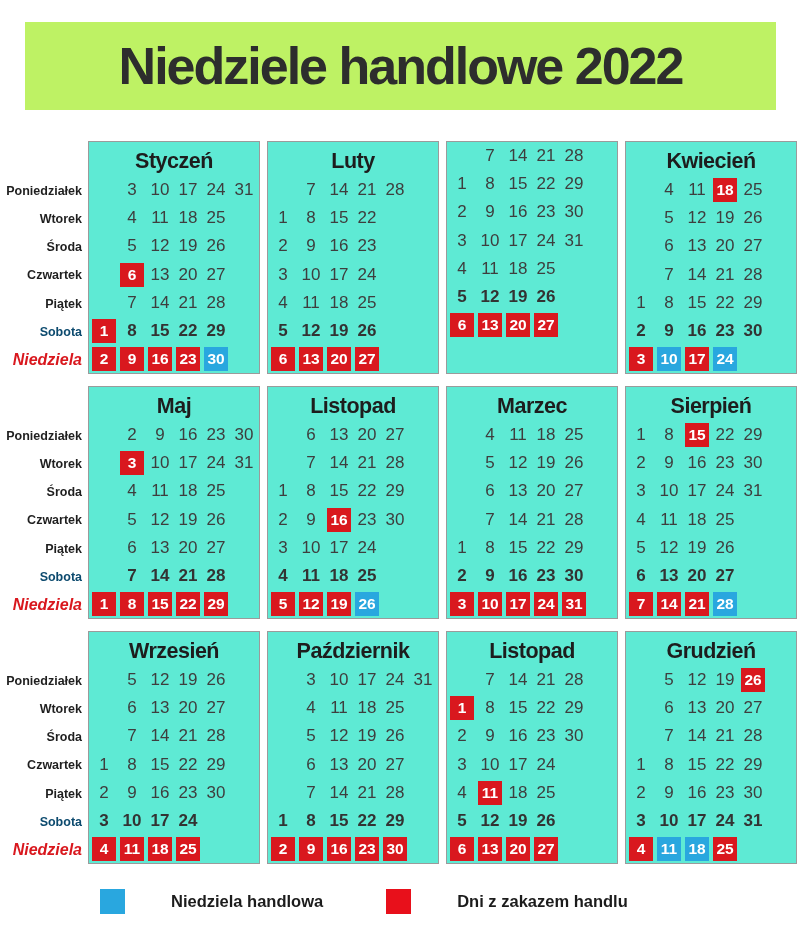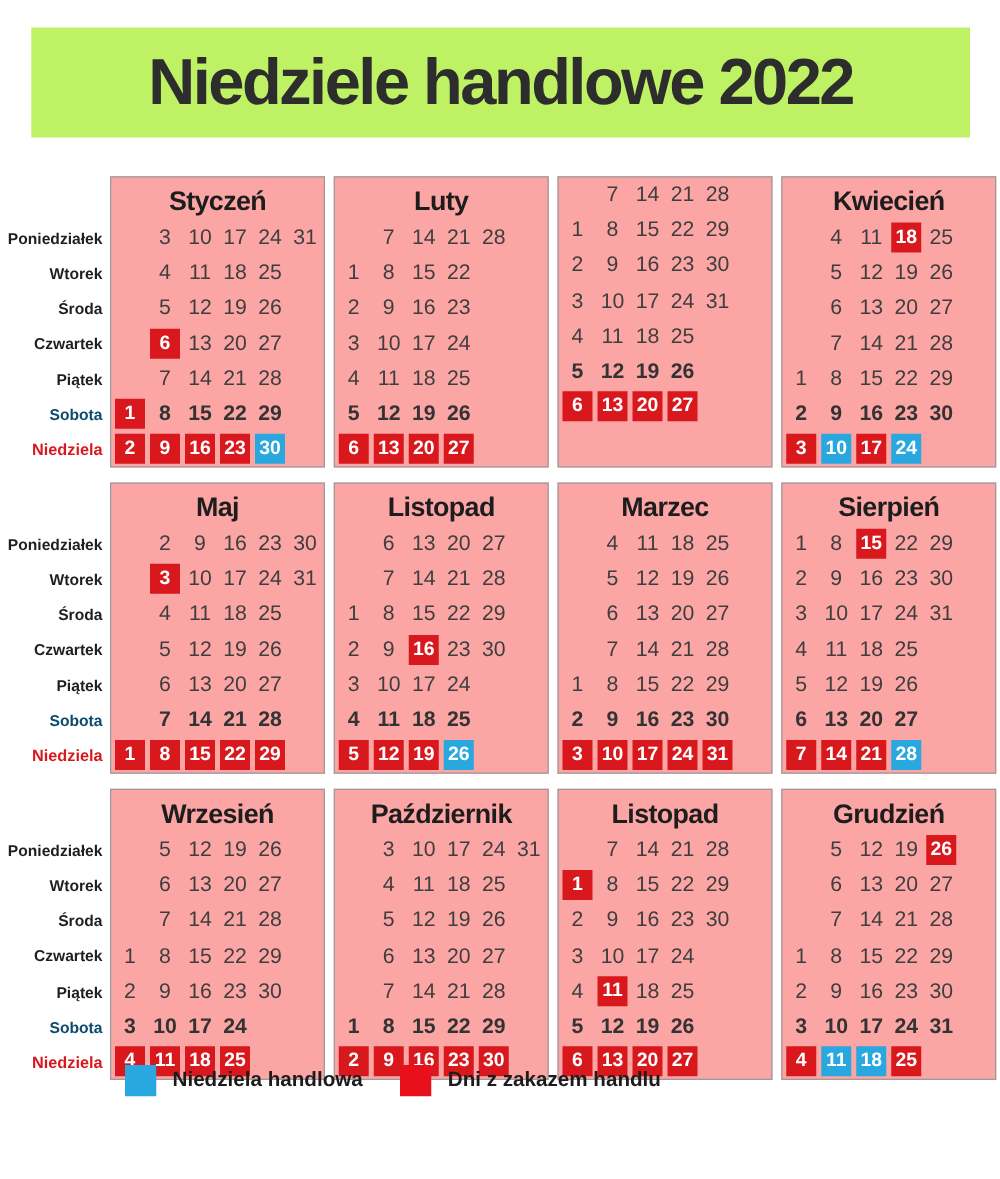--- a/index.html
+++ b/index.html
@@ -16,38 +16,38 @@
     white-space:nowrap;
   }
   .cal { position:absolute; left:0; top:141px; width:800px; display:flex; flex-direction:column; gap:12px; }
   .cal-row { display:flex; height:233px; }
   .weekday-col { width:88px; box-sizing:border-box; padding-top:36px; display:flex; flex-direction:column; flex:none;align-items:flex-end; }
   .wd {
     height:28.2px; display:flex; align-items:center; justify-content:flex-end;
     padding-right:6px; font-size:12.5px; font-weight:bold; color:#1f1f1f; white-space:nowrap;
   }
   .wd.sat { color:#0c4a6e; }
-  .wd.sun { color:#d9181e; font-size:13px; }
+  .wd.sun { color:#d9181e; font-size:16px;font-style:italic; }
   .months { display:flex; gap:7px; }
-  .month { width:172px; height:233px; box-sizing:border-box; border:1.5px solid #9b9b9b; background:#fca5a5; }
+  .month { width:172px; height:233px; box-sizing:border-box; border:1.5px solid #9b9b9b; background:#5eead4; }
   .month-title {
     height:34px; box-sizing:border-box; padding-top:4px;
     display:flex; align-items:center; justify-content:center;
     font-size:21.5px; font-weight:bold; color:#1d1d1d; letter-spacing:-0.5px;
   }
   .mgrid { display:grid; grid-template-columns:repeat(6,28px); grid-auto-rows:28.2px; justify-content:center; }
   .cell { display:flex; align-items:center; justify-content:center; font-size:17px; color:#3e3e3e; }
   .cell.sat { font-weight:bold; color:#333333; }
   .sq {
     width:24px; height:24px; display:flex; align-items:center; justify-content:center;
     color:#ffffff; font-weight:bold; font-size:15.5px;
   }
   .sq.red { background:#d9181e; }
   .sq.blue { background:#29a7df; }
-  .legend { position:absolute; left:100px; top:852px; display:flex; align-items:center; }
+  .legend { position:absolute; left:100px; top:889px; display:flex; align-items:center;gap:33px; }
   .lg-sq { width:25px; height:25px; flex:none; }
   .lg-sq.blue { background:#29a7df; }
   .lg-sq.red { background:#e8101b; margin-left:30px; }
   .lg-label { margin-left:13px; font-size:16.5px; font-weight:bold; color:#1c1c1c; white-space:nowrap; }
 </style>
 </head>
 <body>
 
 <div class="banner">
   <h1>Niedziele handlowe 2022</h1>

